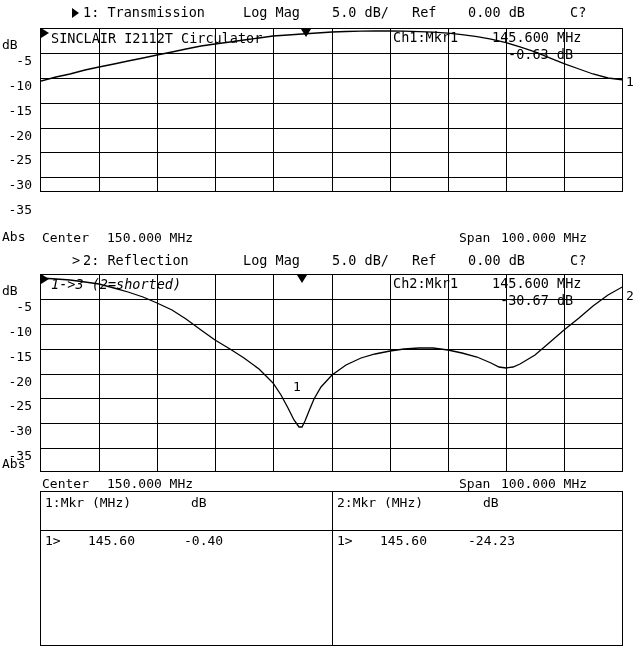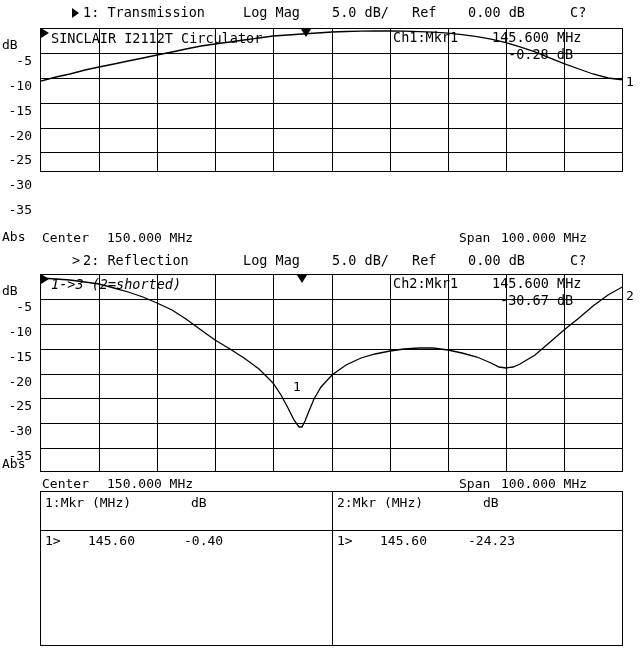--- a/index.html
+++ b/index.html
@@ -145,21 +145,21 @@
   <div class="hdr-row" style="top:4px;">
     <div class="tri" style="left:72px; top:4px;"></div>
     <div class="t" style="left:83px; top:1px;">1: Transmission</div>
     <div class="t" style="left:243px; top:1px;">Log Mag</div>
     <div class="t" style="left:332px; top:1px;">5.0 dB/</div>
     <div class="t" style="left:412px; top:1px;">Ref</div>
     <div class="t" style="left:468px; top:1px;">0.00 dB</div>
     <div class="t" style="left:570px; top:1px;">C?</div>
   </div>
 
-  <div class="grat" style="left:40px; top:28px; width:583px; height:144px;">
+  <div class="grat" style="left:40px; top:28px; width:583px; height:164px;">
 
     <div class="vline" style="left:58px;"></div>
     <div class="vline" style="left:116px;"></div>
     <div class="vline" style="left:174px;"></div>
     <div class="vline" style="left:232px;"></div>
     <div class="vline" style="left:291px;"></div>
     <div class="vline" style="left:349px;"></div>
     <div class="vline" style="left:407px;"></div>
     <div class="vline" style="left:465px;"></div>
     <div class="vline" style="left:523px;"></div>
@@ -189,21 +189,21 @@
   <div class="scale" style="left:0px; top:104px;">-15</div>
   <div class="scale" style="left:0px; top:129px;">-20</div>
   <div class="scale" style="left:0px; top:153px;">-25</div>
   <div class="scale" style="left:0px; top:178px;">-30</div>
   <div class="scale" style="left:0px; top:203px;">-35</div>
   <div class="t" style="left:2px; top:230px;">Abs</div>
 
   <div class="mkrbox">
     <div class="t" style="left:393px; top:30px;">Ch1:Mkr1</div>
     <div class="t" style="left:492px; top:30px;">145.600 MHz</div>
-    <div class="t" style="left:508px; top:47px;">-0.28 dB</div>
+    <div class="t" style="left:508px; top:47px;">-0.63 dB</div>
   </div>
   <div class="t" style="left:626px; top:75px;">1</div>
 
   <div class="t" style="left:42px; top:231px;">Center</div>
   <div class="t" style="left:107px; top:231px;">150.000 MHz</div>
   <div class="t" style="left:459px; top:231px;">Span</div>
   <div class="t" style="left:501px; top:231px;">100.000 MHz</div>
 
   <div class="hdr-row" style="top:252px;">
     <div class="t" style="left:72px; top:1px;">&gt;</div>

